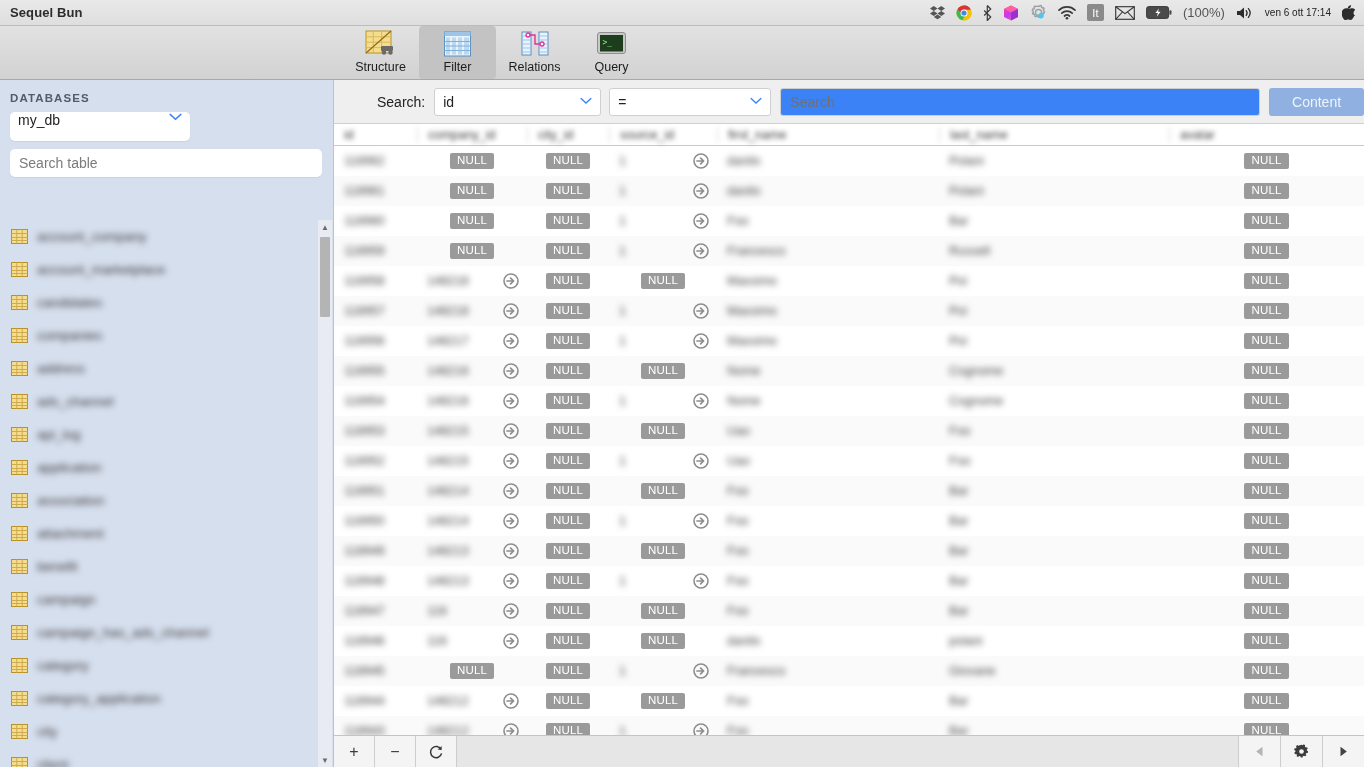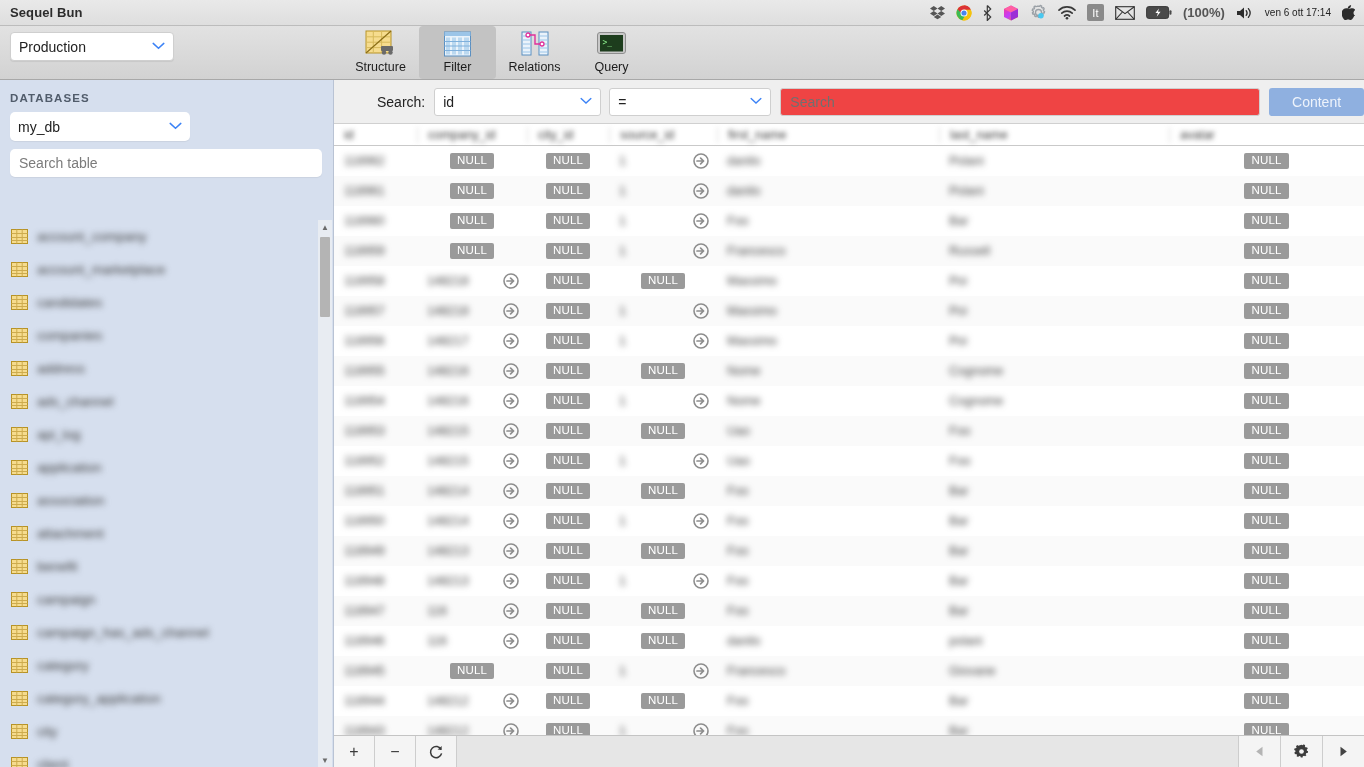--- a/index.html
+++ b/index.html
@@ -23,21 +23,21 @@
   .menubar-title {
     font-size: 13px; font-weight: bold; color: #2c2c2c;
     padding-left: 10px; letter-spacing: .1px;
   }
   .menubar-right {
     margin-left: auto; display: flex; align-items: center;
     gap: 11px; padding-right: 9px; height: 26px;
   }
   .mb-icon { display: flex; align-items: center; justify-content: center; height: 20px; }
   .mb-text { font-size: 10px; color: #222; white-space: nowrap; }
-  .mb-pct { font-size: 13px; color: #555; font-weight: bold; }
+  .mb-pct { font-size: 13px; color: #555; }
 
   
   .toolbar {
     position: absolute; top: 26px; left: 0; width: 1364px; height: 54px;
     background: linear-gradient(#e2e2e2, #d2d2d2);
     border-bottom: 1px solid #a8a8a8;
     box-sizing: border-box;
     z-index: 30;
   }
   .conn-select {
@@ -69,21 +69,21 @@
     border-right: 1px solid #b9c3d4;
     overflow: hidden;
   }
   .side-head {
     font-size: 11.5px; font-weight: bold; color: #515c6b;
     letter-spacing: 1.1px; padding: 12px 0 0 10px;
   }
   .db-select {
     margin: 8px 0 0 10px; width: 180px; height: 29px;
     background: #fff; border-radius: 5px;
-    display: flex; align-items: center; padding: 0 8px;
+    display: flex; align-items: flex-start; padding: 0 8px;
     box-sizing: border-box; font-size: 14px; color: #222;
     box-shadow: 0 1px 1px rgba(0,0,0,.06);
   }
   .db-select .val { flex: 1; }
   .tables-head {
     font-size: 11.5px; font-weight: bold; color: #515c6b;
     letter-spacing: 1.1px; padding: 14px 0 0 10px;
   }
   .table-search {
     margin: 8px 0 0 10px; width: 312px; height: 28px;
@@ -134,21 +134,21 @@
   .search-lbl { font-size: 14px; color: #222; margin-right: 9px; }
   .sel-box {
     background: #fff; border: 1px solid #cfcfcf; border-radius: 3px;
     height: 28px; display: flex; align-items: center;
     padding: 0 8px; box-sizing: border-box; font-size: 14px; color: #222;
   }
   .sel-box .val { flex: 1; }
   #field-select { width: 169px; margin-right: 8px; }
   #op-select { width: 164px; margin-right: 9px; }
   .search-input {
-    width: 486px; height: 28px; background: #ef4444;
+    width: 486px; height: 28px; background: #3b82f6;
     border: 1px solid #cfcfcf; border-radius: 3px;
     padding: 0 9px; box-sizing: border-box; font-size: 14px;
     color: #222; outline: none; font-family: "Liberation Sans", sans-serif;
     margin-right: 9px;
   }
   .search-input::placeholder { color: #707070; }
   .filter-btn {
     width: 96px; height: 28px; background: #8fb0e0;
     border: none; border-radius: 3px; color: #eef3fb;
     font-size: 14px; font-family: "Liberation Sans", sans-serif;
@@ -290,28 +290,20 @@
     <span class="mb-text">ven  6 ott 17:14</span>
     <span class="mb-icon">
       <svg width="13" height="15" viewBox="0 0 13 15">
           <path d="M9.1 0c.1 1-.3 2-0.9 2.7-.6.7-1.6 1.3-2.5 1.2-.1-1 .4-2 .9-2.6C7.3.6 8.3.1 9.1 0Zm3 11c-.3.8-.5 1.1-.9 1.8-.6 1-1.5 2.2-2.6 2.2-1 0-1.2-.6-2.5-.6s-1.6.6-2.5.6c-1.1 0-2-1.1-2.6-2.1C-.6 10.4-.8 7 .5 5.2c.9-1.3 2.2-2 3.5-2 1.3 0 2.1.7 3.1.7 1 0 1.6-.7 3.1-.7 1.2 0 2.4.6 3.2 1.7-2.8 1.5-2.4 5.5.7 6.1Z" fill="#2c2c2c"></path>
         </svg>
     </span>
   </div>
 </div>
 
 <div class="toolbar">
-  <div class="conn-select">
-    <span class="val">Production</span>
-    <span class="chev">
-      <svg width="13" height="8" viewBox="0 0 13 8">
-          <path d="M1.2 1.4 L6.5 6.2 L11.8 1.4" fill="none" stroke="#3b82f6" stroke-width="1.5" stroke-linecap="round"></path>
-        </svg>
-    </span>
-  </div>
 
   <div class="tabs">
     <div class="tab">
       <span class="tab-ico">
         <svg width="31" height="28" viewBox="0 0 31 28">
           <rect x="1" y="1" width="25" height="22" fill="#f6dc8e" stroke="#b79327"></rect>
           <path d="M1 6.8h25M1 12.2h25M1 17.6h25M8.3 1v22M16.6 1v22" stroke="#d8ba5c" fill="none"></path>
           <path d="M1 23 L26 1" stroke="#8a6d16" stroke-width="1.2"></path>
           <g fill="#6a6a6a">
               <rect x="16" y="16" width="12" height="5" rx="1"></rect>

